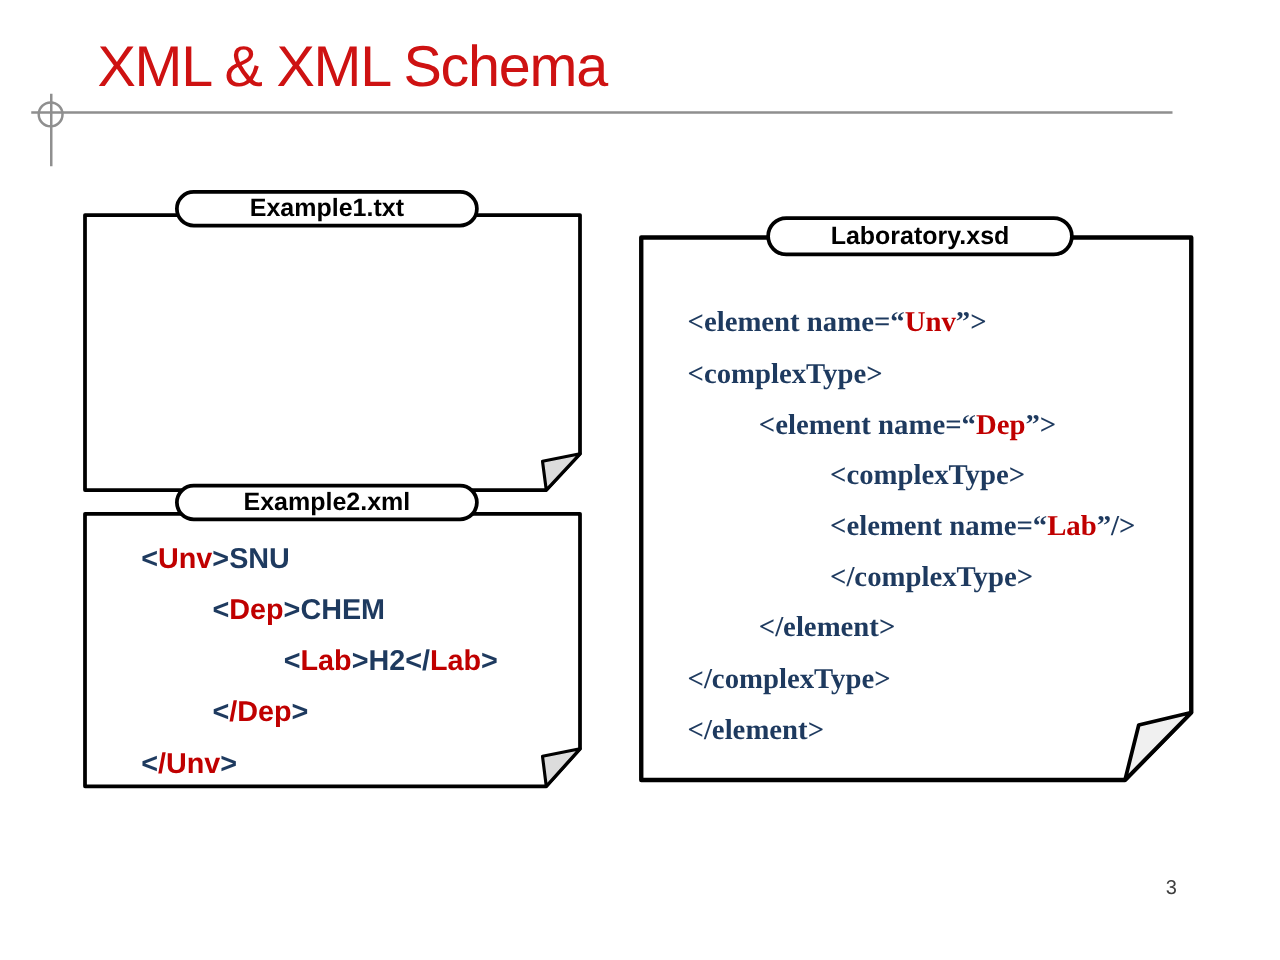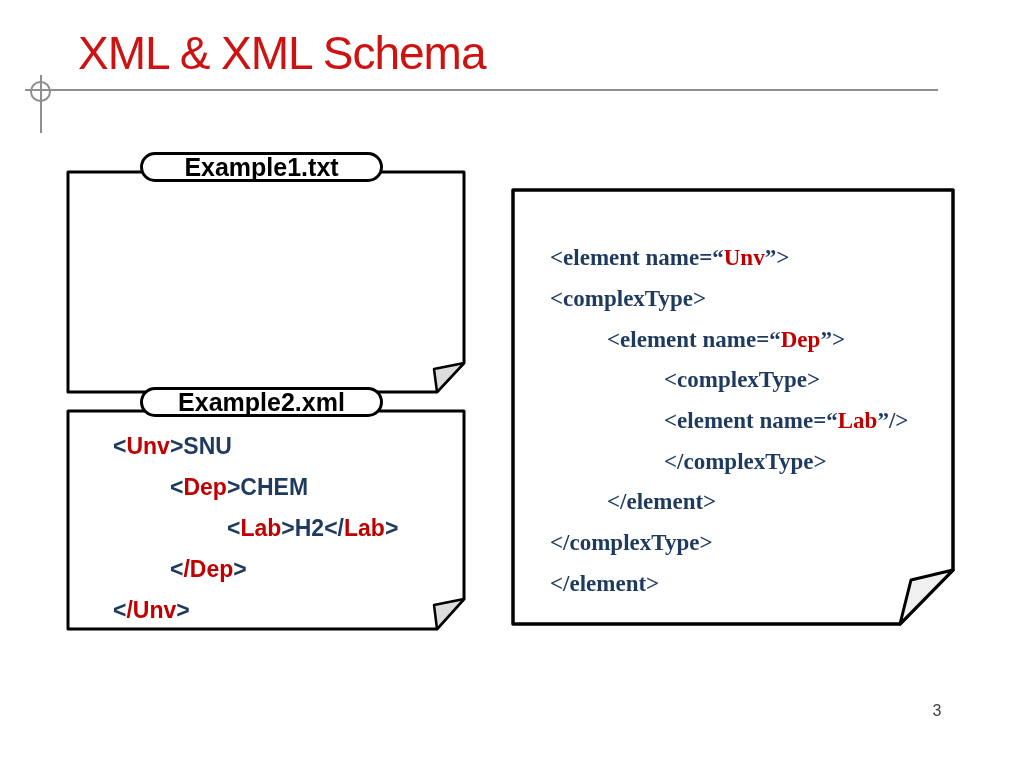--- a/index.html
+++ b/index.html
@@ -26,21 +26,21 @@
     position:absolute;left:30px;top:81px;width:17px;height:17px;
     border:2px solid var(--rule-gray,#8f8f8f);border-radius:50%;
     background:transparent;
   }
   .note{position:absolute;}
   .note svg{position:absolute;left:0;top:0;z-index:0;}
   .tab{
     position:absolute;z-index:2;
     background:#fff;border:3px solid #000;border-radius:16px;
     display:flex;align-items:center;justify-content:center;
-    font-size:25px;font-weight:600;color:#000;white-space:nowrap;
+    font-size:20px;font-weight:600;color:#000;white-space:nowrap;
   }
   .note-body{position:absolute;z-index:1;}
   .code-line{
     display:flex;align-items:center;height:41px;
     font-size:23px;font-weight:600;white-space:pre;
   }
   .c-navy{color:var(--code-navy,#1E3A5F);}
   .c-red{color:var(--code-red,#C00000);}
 
   #note1{left:66px;top:150px;width:404px;height:248px;}
@@ -95,20 +95,23 @@
       <div class="code-line" style="margin-left: 57px;"><span class="c-navy">&lt;</span><span class="c-red">/Dep</span><span class="c-navy">&gt;</span></div>
       <div class="code-line" style="margin-left: 0px;"><span class="c-navy">&lt;</span><span class="c-red">/Unv</span><span class="c-navy">&gt;</span></div>
     </div>
 </div>
 
 <div class="note" id="note3">
   <svg width="450" height="460" viewBox="0 0 450 460">
     <polygon points="2,19 442,19 442,399 389,453 2,453" fill="#ffffff" stroke="#000000" stroke-width="3.5" stroke-linejoin="round"></polygon>
     <polygon points="442,399 389,453 400,409" fill="#f0f0f0" stroke="#000000" stroke-width="3" stroke-linejoin="round"></polygon>
   </svg>
+  <div class="tab">
+    <span>Laboratory.xsd</span>
+  </div>
   <div class="note-body">
       <div class="code-line" style="margin-left: 0px;"><span class="c-navy">&lt;element name=“</span><span class="c-red">Unv</span><span class="c-navy">”&gt;</span></div>
       <div class="code-line" style="margin-left: 0px;"><span class="c-navy">&lt;complexType&gt;</span></div>
       <div class="code-line" style="margin-left: 57px;"><span class="c-navy">&lt;element name=“</span><span class="c-red">Dep</span><span class="c-navy">”&gt;</span></div>
       <div class="code-line" style="margin-left: 114px;"><span class="c-navy">&lt;complexType&gt;</span></div>
       <div class="code-line" style="margin-left: 114px;"><span class="c-navy">&lt;element name=“</span><span class="c-red">Lab</span><span class="c-navy">”/&gt;</span></div>
       <div class="code-line" style="margin-left: 114px;"><span class="c-navy">&lt;/complexType&gt;</span></div>
       <div class="code-line" style="margin-left: 57px;"><span class="c-navy">&lt;/element&gt;</span></div>
       <div class="code-line" style="margin-left: 0px;"><span class="c-navy">&lt;/complexType&gt;</span></div>
       <div class="code-line" style="margin-left: 0px;"><span class="c-navy">&lt;/element&gt;</span></div>

